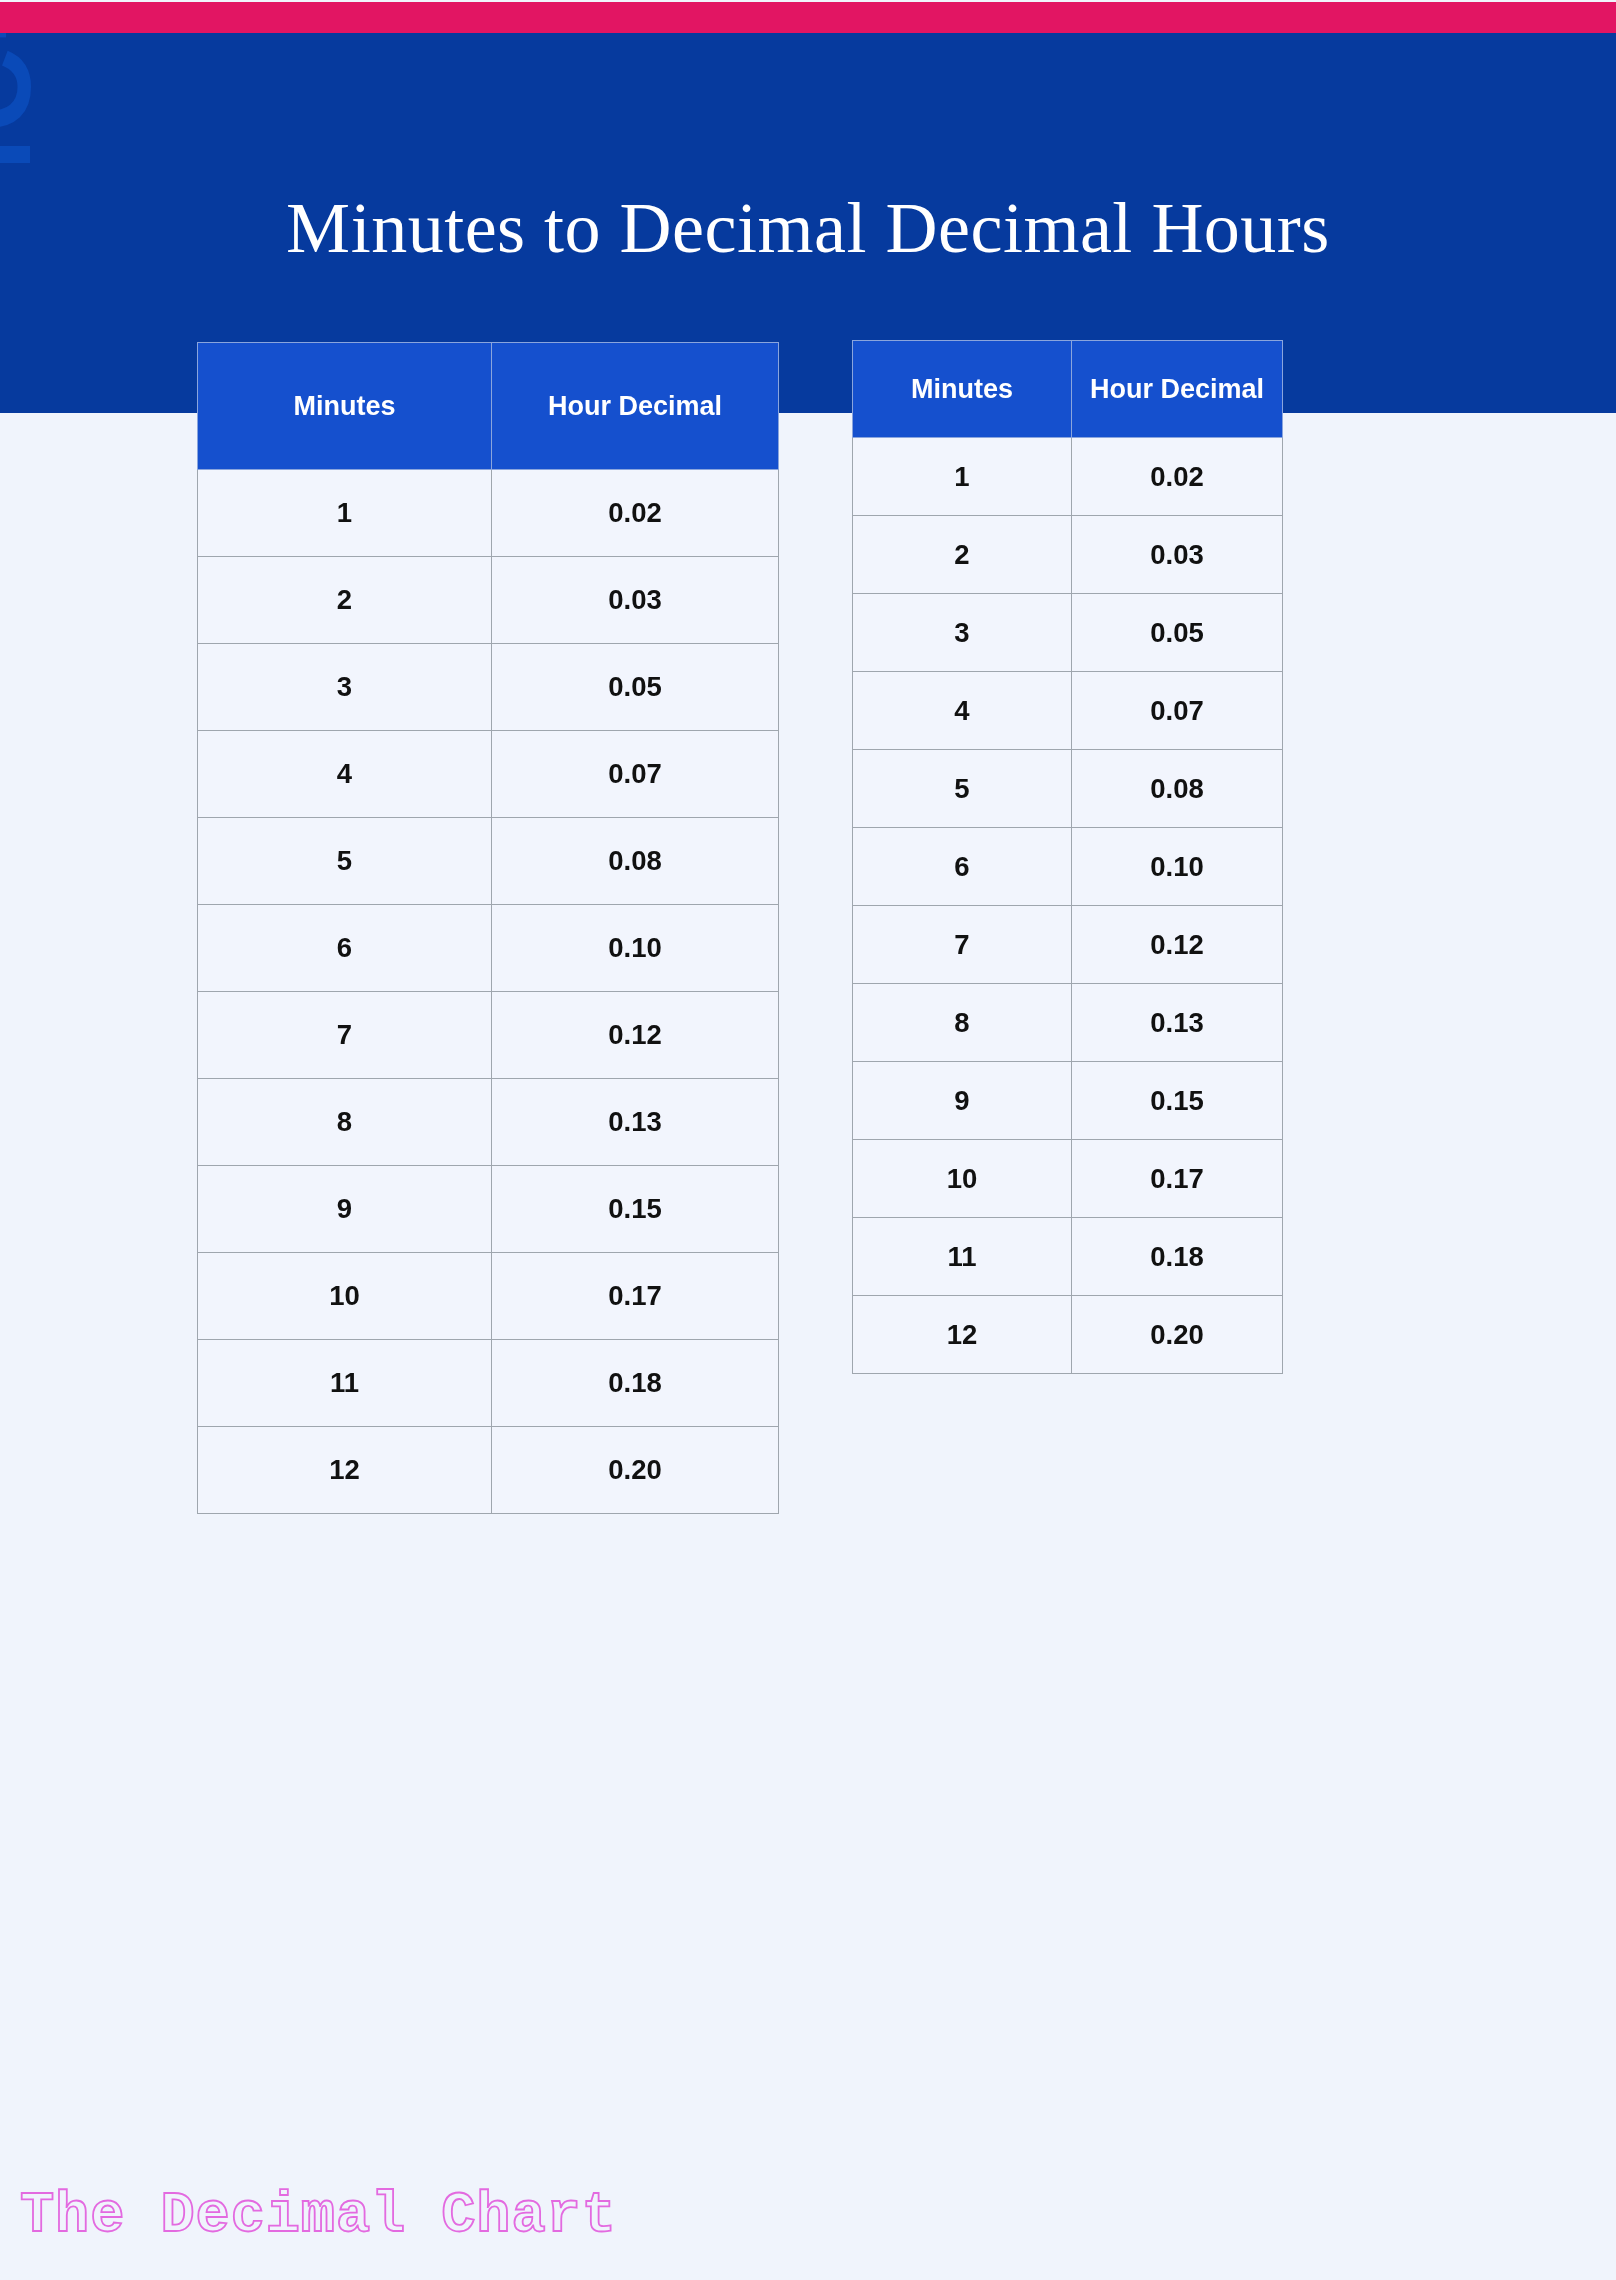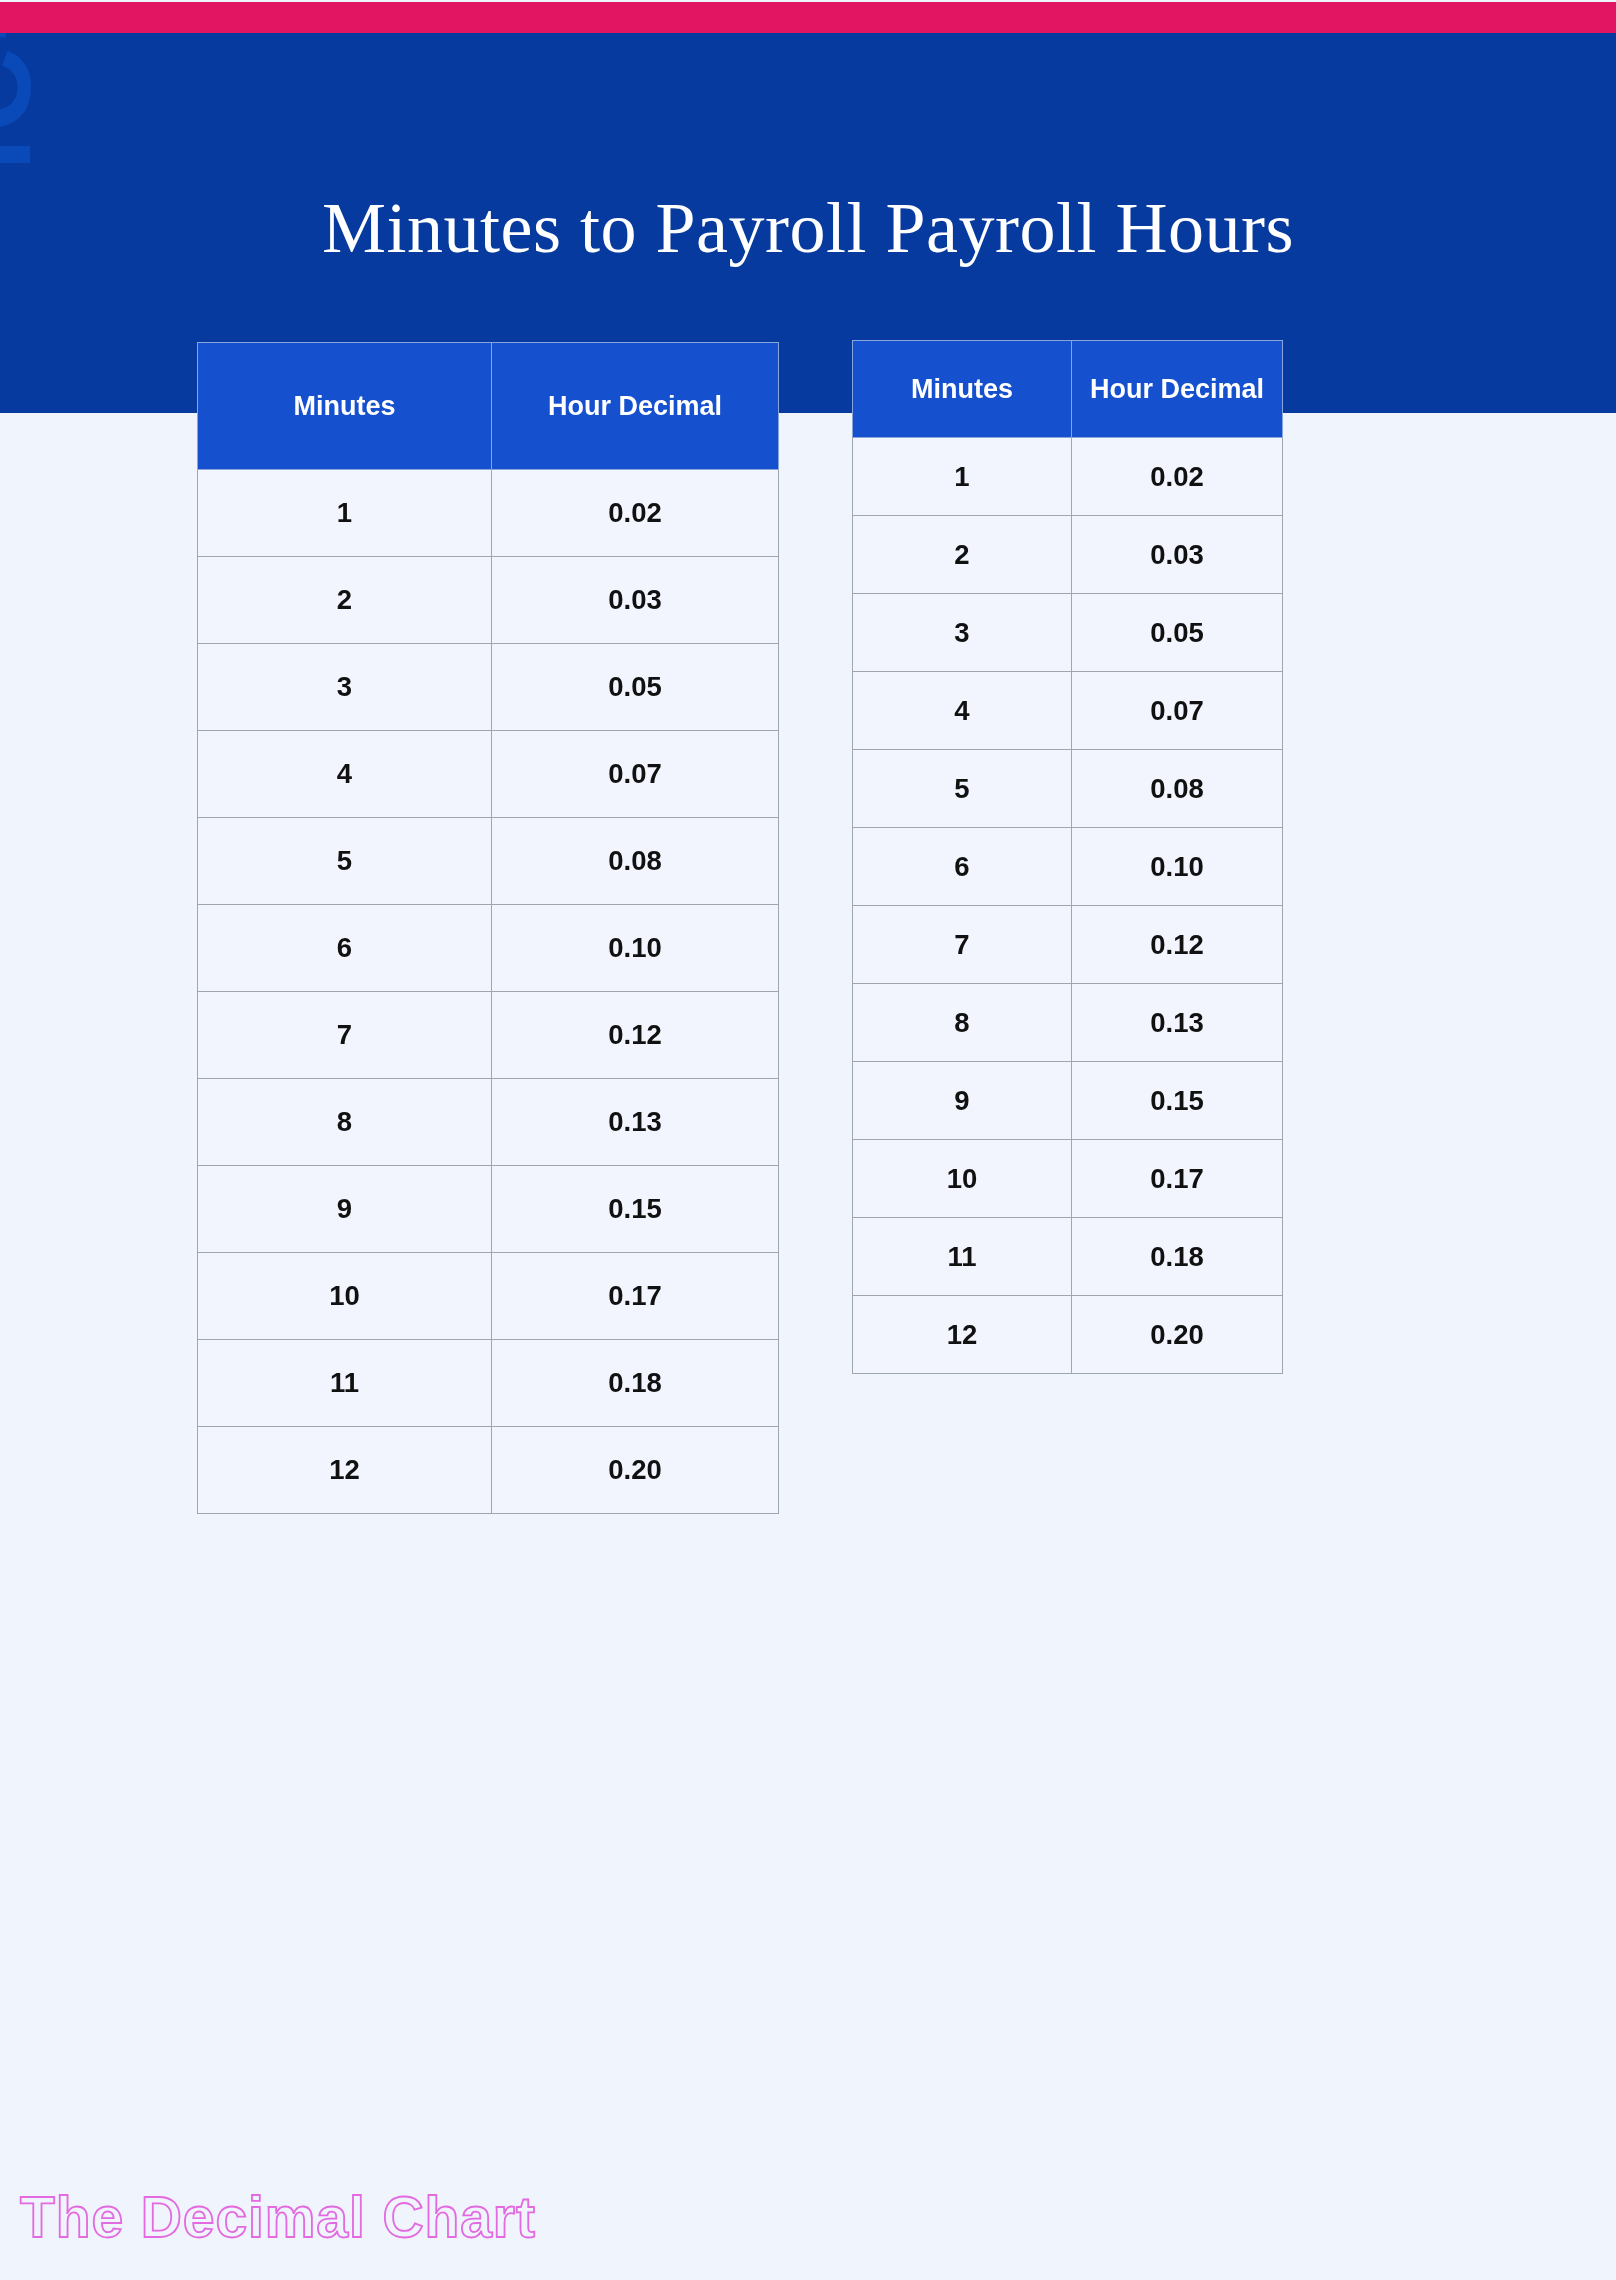--- a/index.html
+++ b/index.html
@@ -99,38 +99,38 @@
   #table-left  col.c-min { width: 294px; }
   #table-left  col.c-dec { width: 287px; }
   #table-right col.c-min { width: 219px; }
   #table-right col.c-dec { width: 211px; }
 
   
   #footer-watermark {
     position: absolute;
     left: 20px;
     top: 2184px;
-    font-family: Liberation Sans, sans-serif;
+    font-family: Liberation Mono, monospace;
     font-weight: 700;
     font-size: 57px;
     letter-spacing: 0.9px;
     color: transparent;
     -webkit-text-stroke: 1.8px #e36ae0;
     white-space: nowrap;
     user-select: none;
   }
 </style>
 </head>
 <body>
 
 <div id="accent-bar"></div>
 
 <div id="header-band">
   <div id="header-watermark">IC-TID</div>
-  <div id="page-title">Minutes to Payroll Payroll Hours</div>
+  <div id="page-title">Minutes to Decimal Decimal Hours</div>
 </div>
 
 <table class="data-table" id="table-left">
   <colgroup>
       <col class="c-min">
       <col class="c-dec">
     </colgroup>
   <thead>
     <tr>
       <th>Minutes</th>

